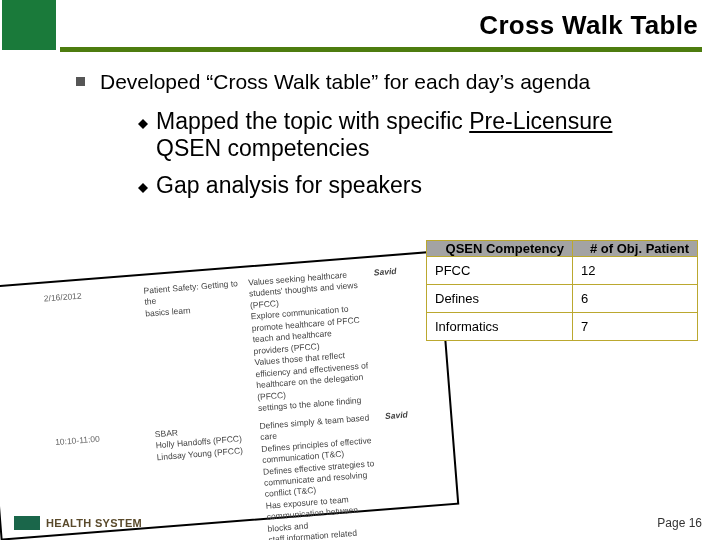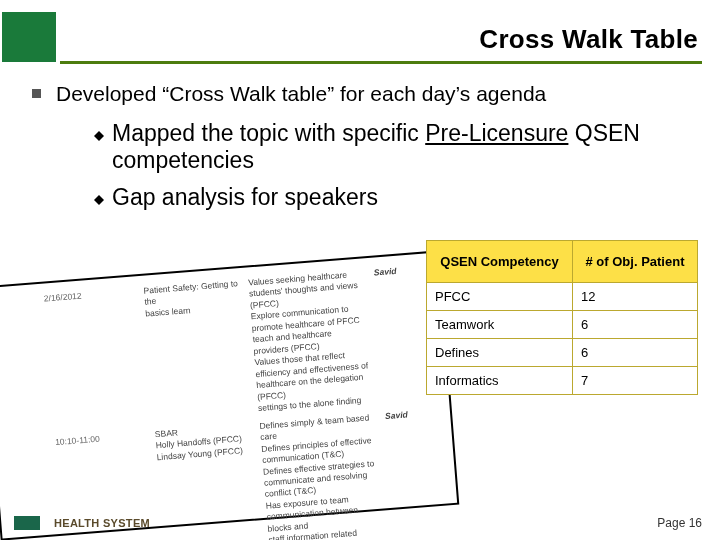--- a/index.html
+++ b/index.html
@@ -9,41 +9,41 @@
     height: 540px;
     background: #fff;
     font-family: Arial, Helvetica, sans-serif;
     color: #000;
     position: relative;
     overflow: hidden;
   }
   .header {
     position: relative;
     height: 52px;
-    border-bottom: 3px solid #4d7c0f;
-    margin: 12px 18px 0 60px;
+    border-bottom: 5px solid #4d7c0f;
+    margin: 0 18px 0 60px;
   }
   .green-block {
     position: absolute;
     left: -58px;
     top: 0;
     width: 54px;
     height: 50px;
     background: #1a7a3a;
   }
   .title {
     position: absolute;
     right: 4px;
     bottom: 6px;
     font-family: "Arial Black", Arial, sans-serif;
     font-weight: 900;
     font-size: 26px;
     letter-spacing: 0.3px;
   }
-  .content { padding: 14px 45px 0 32px; }
+  .content { padding: 14px 45px 0 32px; margin-left: 44px; }
   .lvl1 { position: relative; padding-left: 24px; margin: 4px 0 14px; font-size: 21px; }
   .lvl1 .square {
     position: absolute; left: 0; top: 7px; width: 9px; height: 9px; background:#565656;
   }
   .lvl2 { position: relative; padding-left: 80px; margin: 10px 0 10px; font-size: 23px; }
   .lvl2 .diamond {
     position: absolute; left: 62px; top: 6px;
     width: 0; height: 0;
     border: 5px solid transparent;
     border-bottom-color: #000;
@@ -79,42 +79,42 @@
   .tilted .c4 { width: 55px; flex:none; font-style: italic; font-weight:bold;}
   .tilted .faint { color:#666; }
   .qsen-table {
     position: absolute;
     right: 22px; top: 12px;
     width: 272px;
     border-collapse: collapse;
     font-size: 13px;
   }
   .qsen-table th {
-    background: #fde047;
-    text-align: center;
+    background: #a3a3a3;
+    text-align: right;
     font-weight: bold;
-    padding: 13px 8px;
+    padding: 0 8px;
     border: 1px solid #bba82f;
   }
   .qsen-table td {
     background: #fff;
     padding: 6px 8px;
     border: 1px solid #bba82f;
     margin-left: 26px;
   }
   .footer {
     position: absolute;
     left: 0; right: 0; bottom: 4px;
     height: 26px;
     display: flex; justify-content: space-between; align-items: center;
     padding: 0 18px 0 14px;
     font-size: 12px;
     color: #333;
   }
-  .logo { display:flex; align-items:center; gap:14px; }
+  .logo { display:flex; align-items:center; gap:6px; }
   .logo .box { width: 26px; height: 14px; background: #1a664a; }
   .logo .txt { font-weight:bold; font-size:11px; color:#5a4a2b; letter-spacing:0.3px; }
 </style>
 </head>
 <body>
 
 <div class="header">
   <div class="green-block"></div>
   <div class="title">Cross Walk Table</div>
 </div>
@@ -181,24 +181,20 @@
         <th>QSEN Competency</th>
         <th># of Obj. Patient</th>
       </tr>
     </thead>
     <tbody>
       <tr>
           <td>PFCC</td>
           <td>12</td>
         </tr>
       <tr>
-          <td>Teamwork</td>
-          <td>6</td>
-        </tr>
-      <tr>
           <td>Defines</td>
           <td>6</td>
         </tr>
       <tr>
           <td>Informatics</td>
           <td>7</td>
         </tr>
     </tbody>
   </table>
 

